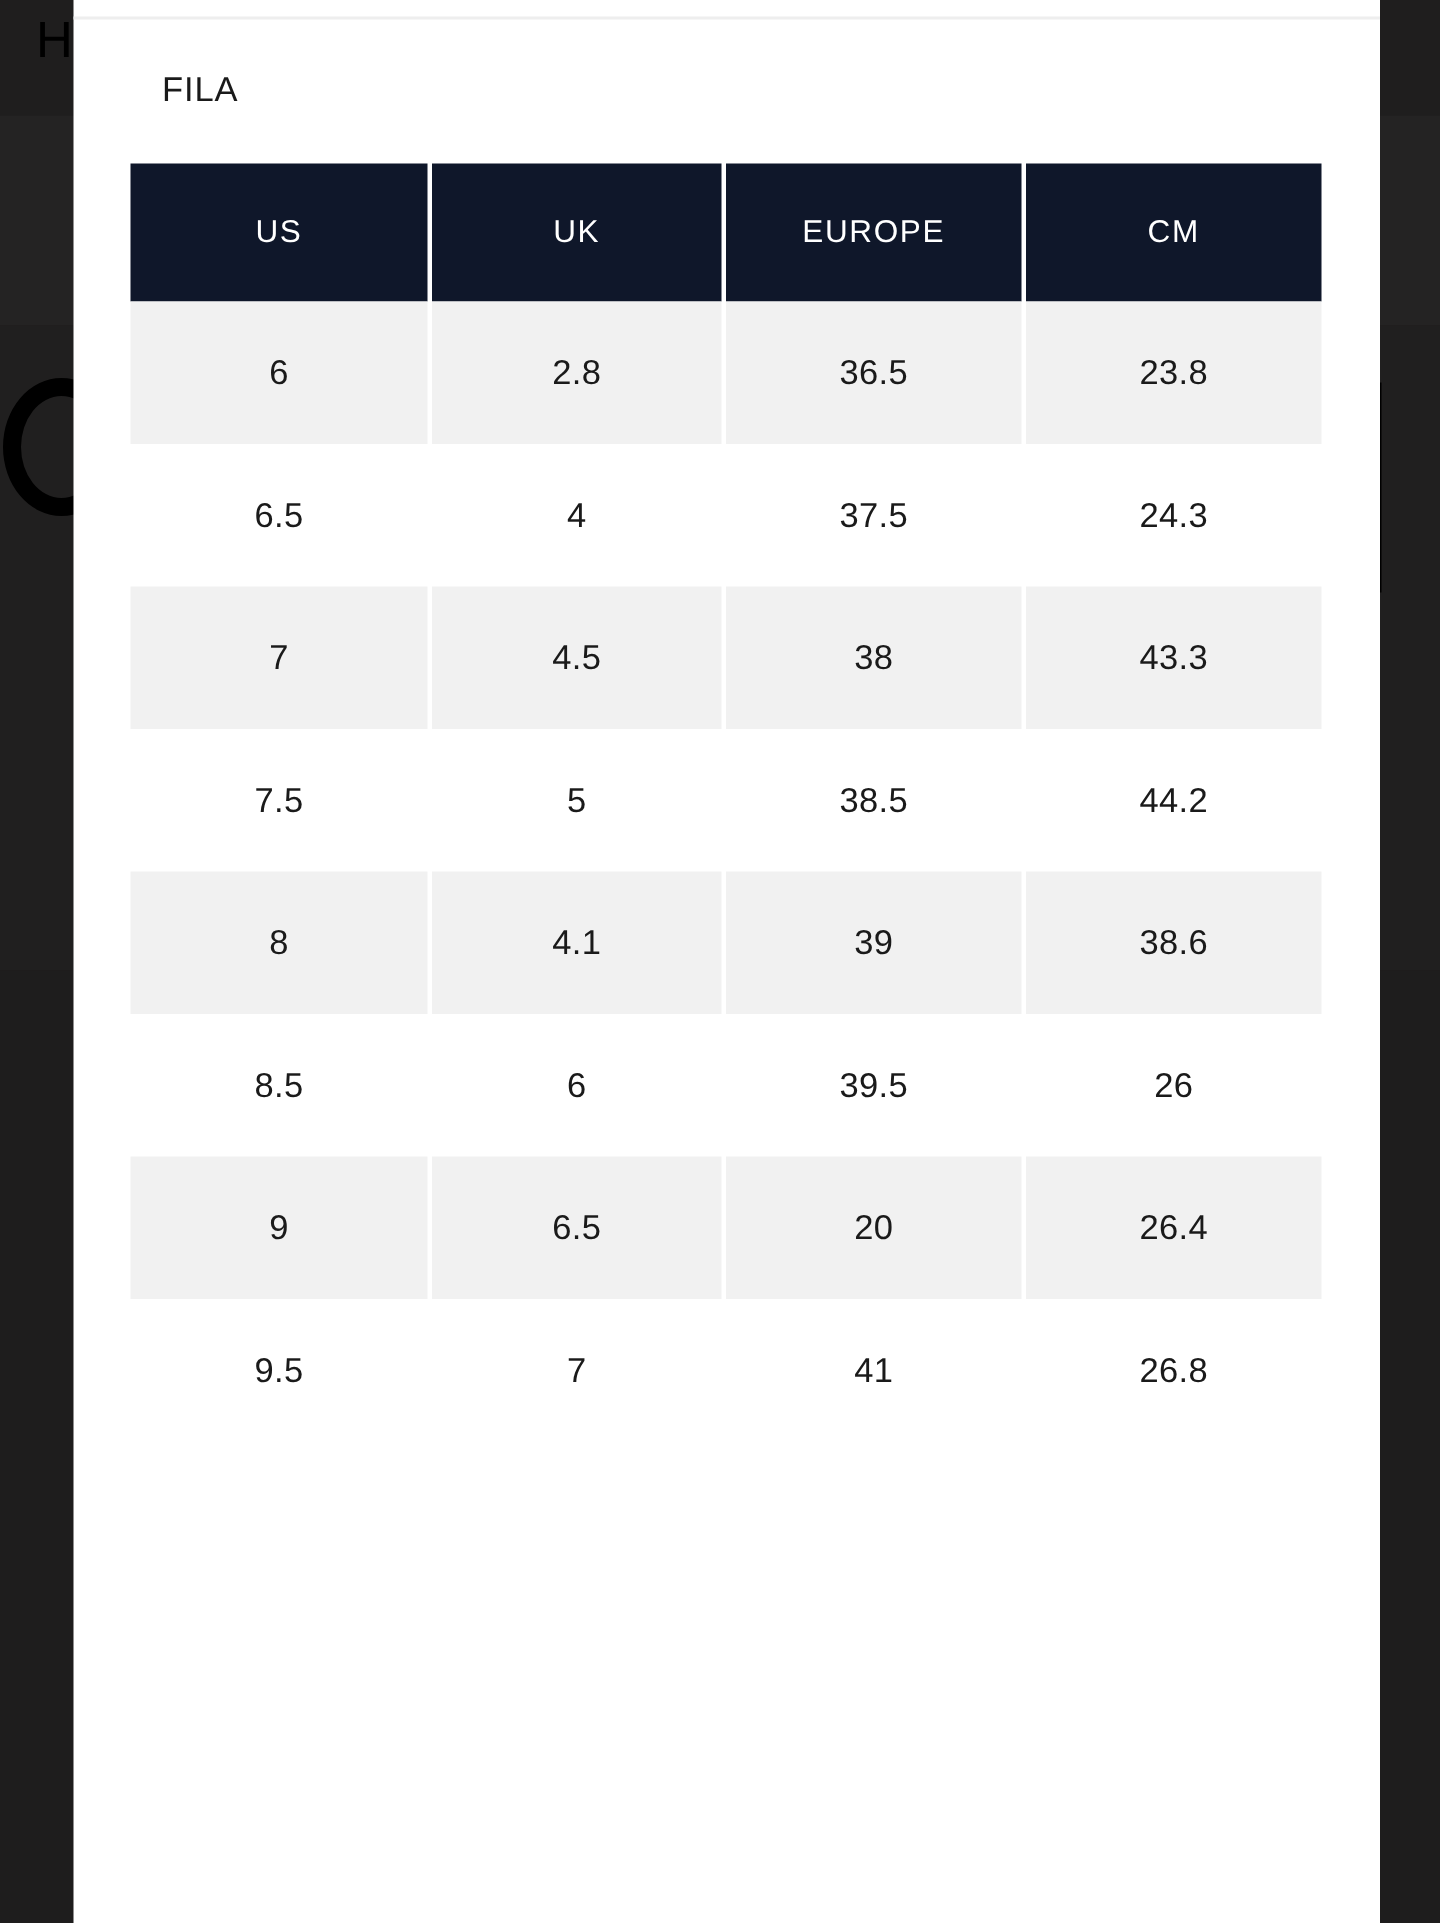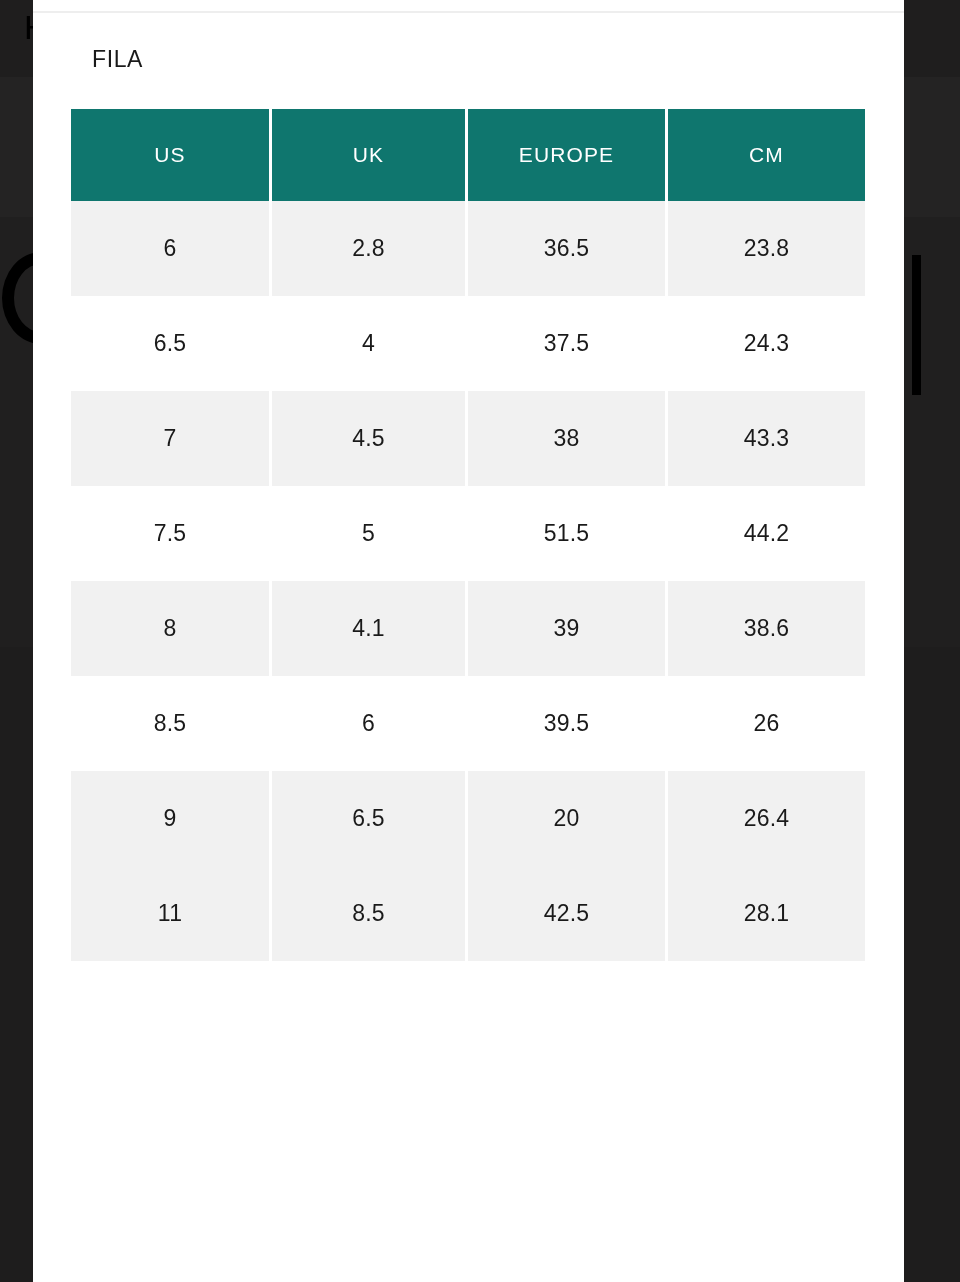--- a/index.html
+++ b/index.html
@@ -61,21 +61,21 @@
     left: 912px;
     top: 255px;
     width: 9px;
     height: 140px;
     background: #000;
   }
 
   
   #sheet {
     position: absolute;
-    left: 33px;
+    left: 49px;
     top: 0;
     width: 871px;
     height: 1282px;
     background: #ffffff;
     padding-left: 31px;
   }
   #sheet .sheet-topline {
     position: absolute;
     left: 0; right: 0; top: 11px;
     height: 2px;
@@ -104,21 +104,21 @@
     table-layout: fixed;
   }
   #size-table th,
   #size-table td {
     height: 95px;
     text-align: center;
     vertical-align: middle;
     font-weight: 400;
   }
   #size-table thead th {
-    background: #0f766e;
+    background: #0f172a;
     color: #ffffff;
     font-size: 21px;
     letter-spacing: 1.1px;
     height: 92px;
   }
   #size-table tbody td {
     font-size: 23px;
     color: #1a1a1a;
     background: #ffffff;
     letter-spacing: 0.2px;
@@ -185,43 +185,43 @@
         </tr>
         <tr class="odd">
           <td>7</td>
           <td>4.5</td>
           <td>38</td>
           <td>43.3</td>
         </tr>
         <tr>
           <td>7.5</td>
           <td>5</td>
-          <td>51.5</td>
+          <td>38.5</td>
           <td>44.2</td>
         </tr>
         <tr class="odd">
           <td>8</td>
           <td>4.1</td>
           <td>39</td>
           <td>38.6</td>
         </tr>
         <tr>
           <td>8.5</td>
           <td>6</td>
           <td>39.5</td>
           <td>26</td>
         </tr>
         <tr class="odd">
           <td>9</td>
           <td>6.5</td>
           <td>20</td>
           <td>26.4</td>
         </tr>
-        <tr class="odd">
-          <td>11</td>
-          <td>8.5</td>
-          <td>42.5</td>
-          <td>28.1</td>
+        <tr>
+          <td>9.5</td>
+          <td>7</td>
+          <td>41</td>
+          <td>26.8</td>
         </tr>
       </tbody>
   </table>
 
 </div>
 
 </body></html>

